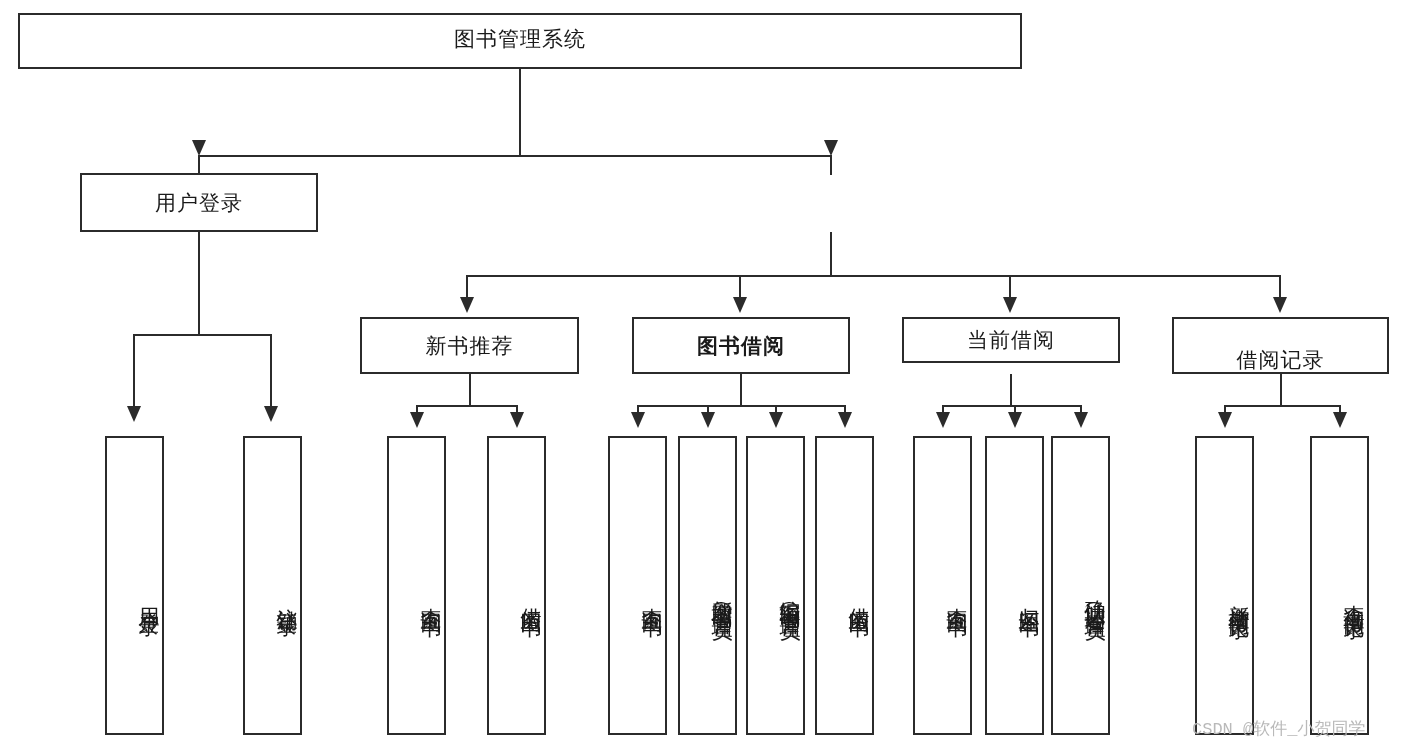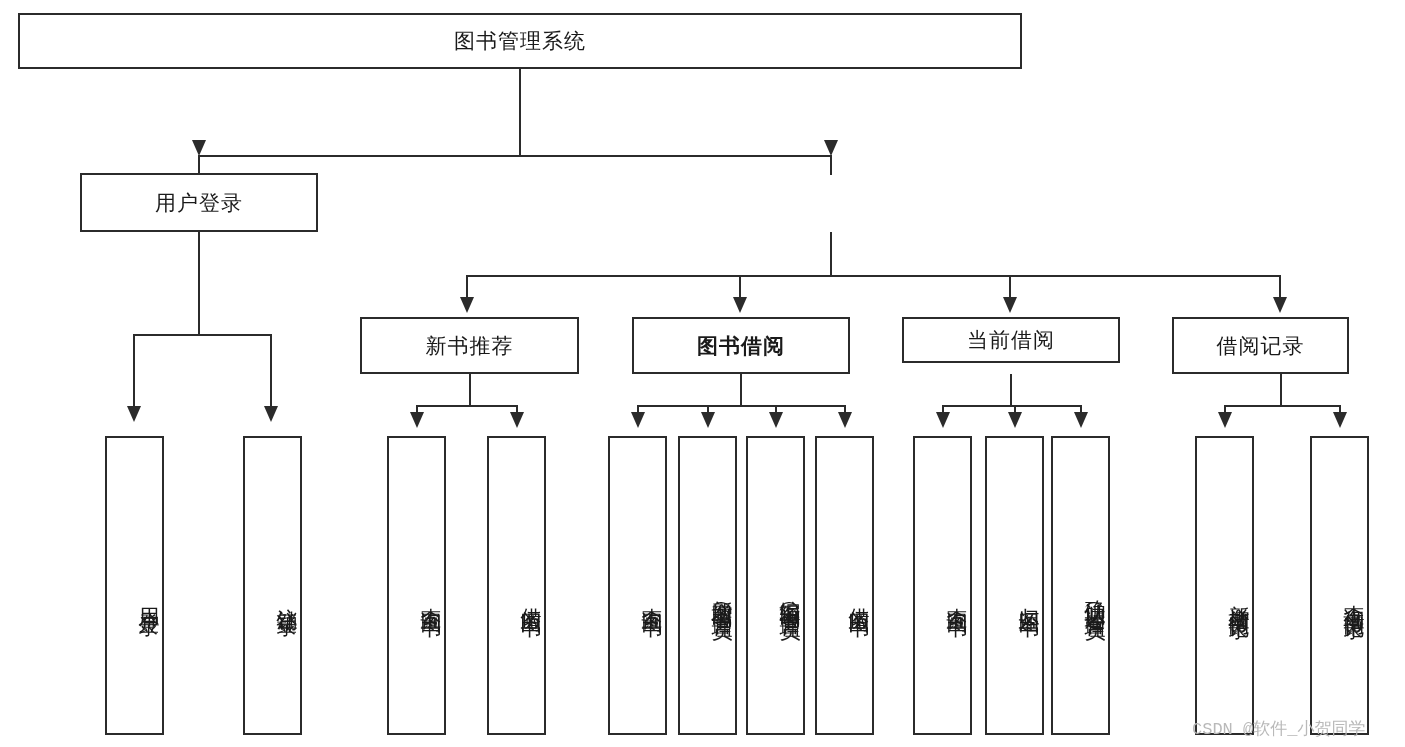--- a/index.html
+++ b/index.html
@@ -128,38 +128,38 @@
   <div class="arrow" style="left:1008px; top:412px;"></div>
   <div class="arrow" style="left:1074px; top:412px;"></div>
 
   <div class="ln v" style="left:1280px; top:374px; height:32px;"></div>
   <div class="ln h" style="left:1224px; top:405px; width:116px;"></div>
   <div class="ln v" style="left:1224px; top:405px; height:8px;"></div>
   <div class="ln v" style="left:1339px; top:405px; height:8px;"></div>
   <div class="arrow" style="left:1218px; top:412px;"></div>
   <div class="arrow" style="left:1333px; top:412px;"></div>
 
-  <div class="node horiz" style="left:18px; top:13px; width:1004px; height:56px;">
+  <div class="node horiz" style="left:18px; top:13px; width:1004px; height:56px;font-family:Liberation Mono, monospace;">
     <span class="lbl">图书管理系统</span>
   </div>
 
   <div class="node horiz" style="left:80px; top:173px; width:238px; height:59px;">
     <span class="lbl">用户登录</span>
   </div>
 
   <div class="node horiz" style="left:360px; top:317px; width:219px; height:57px;">
     <span class="lbl">新书推荐</span>
   </div>
   <div class="node horiz" style="left:632px; top:317px; width:218px; height:57px;font-weight:bold;">
     <span class="lbl">图书借阅</span>
   </div>
   <div class="node horiz" style="left:902px; top:317px; width:218px; height:46px;">
     <span class="lbl">当前借阅</span>
   </div>
-  <div class="node horiz" style="left:1172px; top:317px; width:177px; height:57px;">
+  <div class="node horiz" style="left:1172px; top:317px; width:217px; height:57px;align-items:flex-end;">
     <span class="lbl">借阅记录</span>
   </div>
 
   <div class="node vert" style="left:105px; top:436px; width:59px; height:299px;">
     <span class="lbl">用户登录</span>
   </div>
   <div class="node vert" style="left:243px; top:436px; width:59px; height:299px;">
     <span class="lbl">注销登录</span>
   </div>
   <div class="node vert" style="left:387px; top:436px; width:59px; height:299px;">

